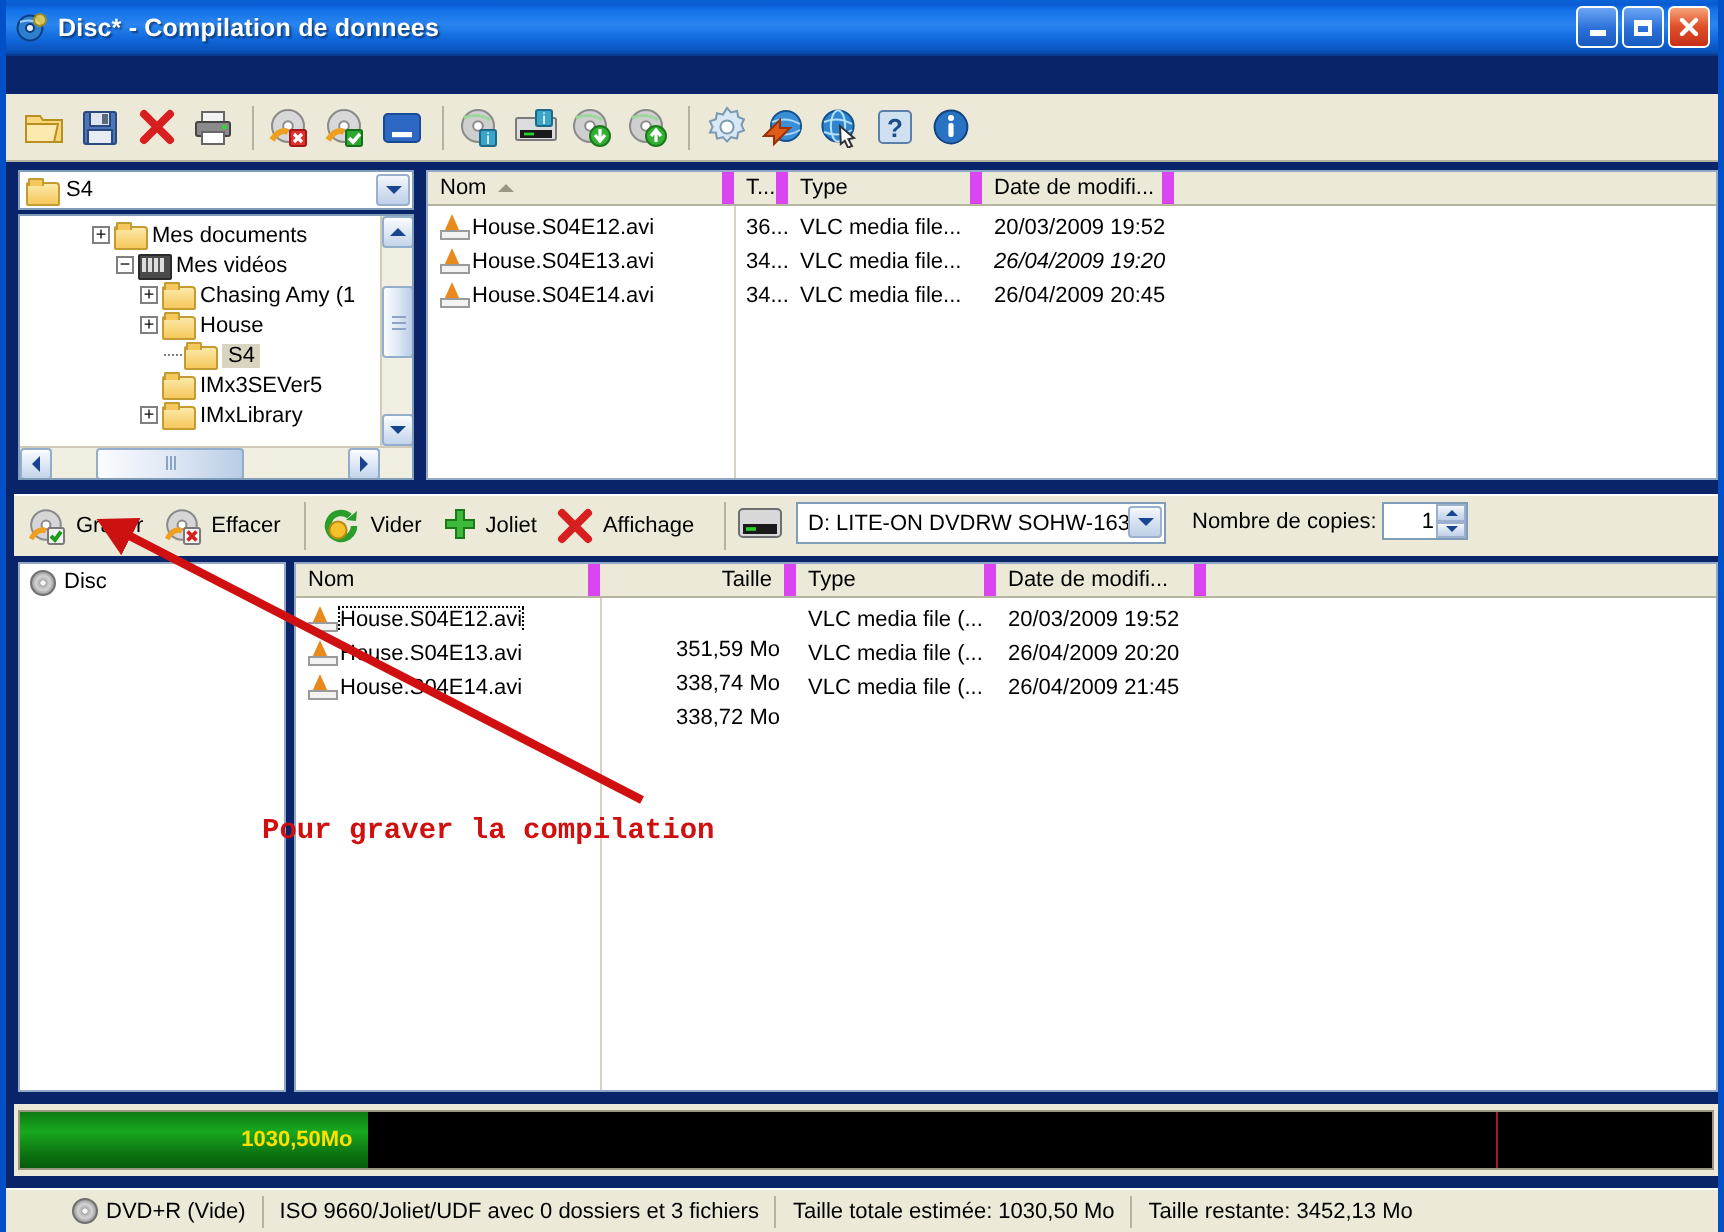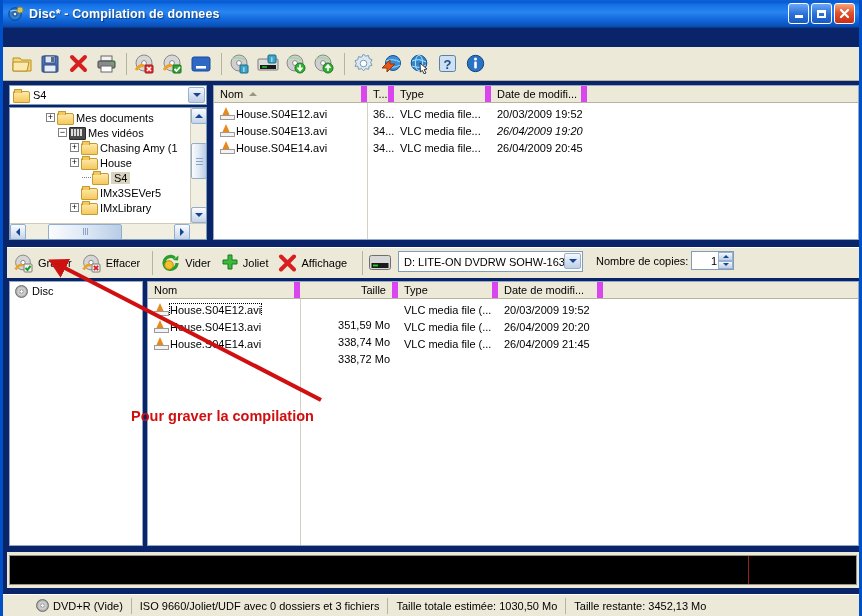--- a/index.html
+++ b/index.html
@@ -265,21 +265,21 @@
     display:flex; align-items:center; font-size:11px;
   }
   .sb-cell { padding:0 8px; height:16px; display:flex; align-items:center; border-right:1px solid #b6b3a0; }
   .sb-cell:first-child { padding-left:4px;margin-left:29px; }
 
   
   #annot { position:absolute; left:0; top:0; width:862px; height:616px; pointer-events:none; }
   #annot-text {
     position:absolute; left:128px; top:408px;
     color:#d01010; font-weight:bold; font-size:14.5px;
-    font-family:Liberation Sans, sans-serif;
+    font-family:Liberation Mono, monospace;
     white-space:nowrap;
   }
 </style>
 </head>
 <body>
 
 <div id="app">
 
   <div id="titlebar">
     <span class="tb-icon">
@@ -689,20 +689,23 @@
         <div class="lv-cell right" style="width:98px;">338,72 Mo</div>
         <div class="lv-cell" style="width:100px;">VLC media file (...</div>
         <div class="lv-cell" style="width:105px;">26/04/2009 21:45</div>
       </div>
     </div>
     <div style="position:absolute;left:152px;top:17px;bottom:0;width:1px;background:#d6d2bf;"></div>
   </div>
 
   <div id="capwrap">
     <div id="capbar">
+      <div id="capfill" style="width: 20.6%;">
+        <span>1030,50Mo</span>
+      </div>
       <div class="capmark" id="capmark" style="left: 87.2%;"></div>
     </div>
   </div>
 
   <div id="statusbar">
     <div class="sb-cell">
       <span class="discicon"></span>
       <span>DVD+R (Vide)</span>
     </div>
     <div class="sb-cell">ISO 9660/Joliet/UDF avec 0 dossiers et 3 fichiers</div>

